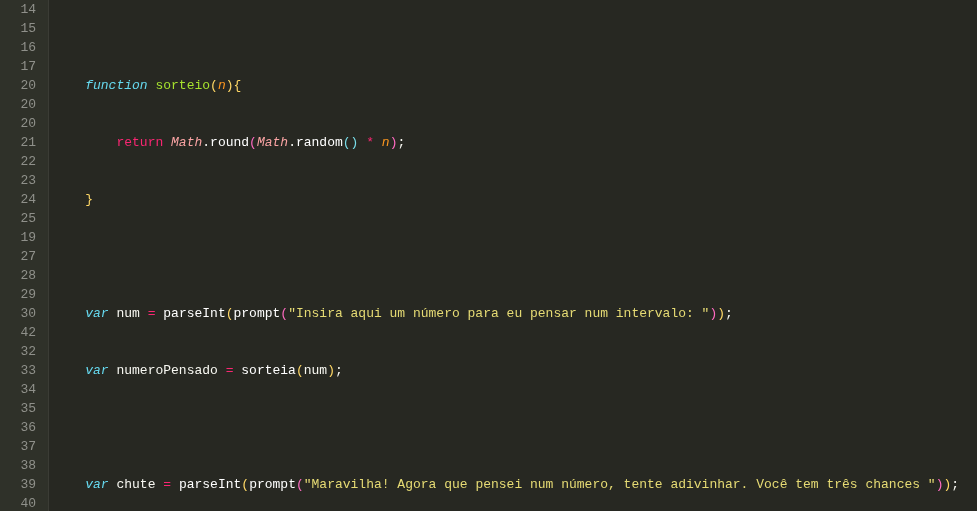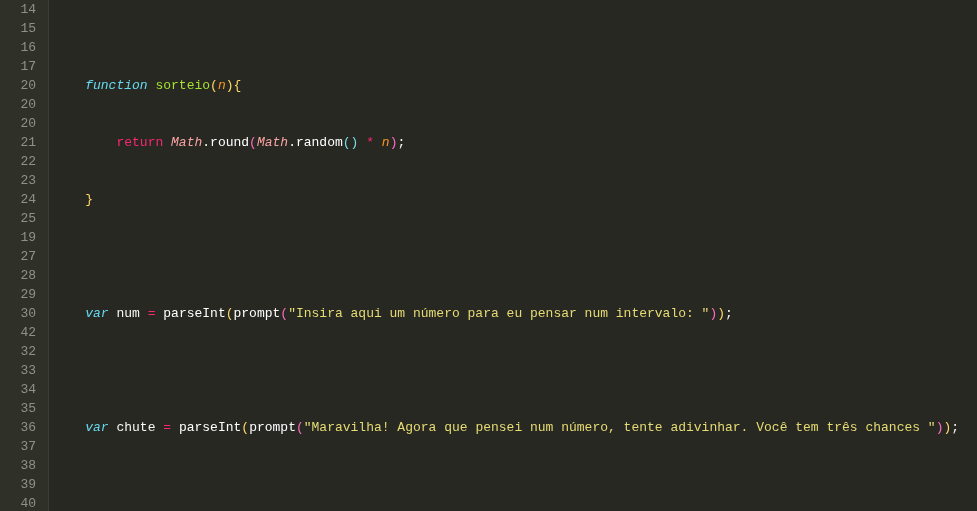--- a/index.html
+++ b/index.html
@@ -97,20 +97,21 @@
   </div>
 
   <div class="code">
     <div class="fold-ruler"></div>
 
     <div class="code-line">    <span class="kw-storage">function</span> <span class="fn-def">sorteio</span><span class="brace-y">(</span><span class="param">n</span><span class="brace-y">)</span><span class="brace-y">{</span></div>
     <div class="code-line">        <span class="kw-ctrl">return</span> <span class="obj">Math</span><span class="paren">.</span><span class="fn-call">round</span><span class="brace-p">(</span><span class="obj">Math</span><span class="paren">.</span><span class="fn-call">random</span><span class="brace-b">(</span><span class="brace-b">)</span> <span class="kw-ctrl">*</span> <span class="param">n</span><span class="brace-p">)</span><span class="semi">;</span></div>
     <div class="code-line">    <span class="brace-y">}</span></div>
     <div class="code-line"></div>
     <div class="code-line">    <span class="kw-storage">var</span> <span class="ident">num</span> <span class="kw-ctrl">=</span> <span class="fn-call">parseInt</span><span class="brace-y">(</span><span class="fn-call">prompt</span><span class="brace-p">(</span><span class="str">"Insira aqui um número para eu pensar num intervalo: "</span><span class="brace-p">)</span><span class="brace-y">)</span><span class="semi">;</span></div>
+    <div class="code-line">    <span class="kw-storage">var</span> <span class="ident">numeroPensado</span> <span class="kw-ctrl">=</span> <span class="fn-call">sorteia</span><span class="brace-y">(</span><span class="ident">num</span><span class="brace-y">)</span><span class="semi">;</span></div>
     <div class="code-line"></div>
     <div class="code-line">    <span class="kw-storage">var</span> <span class="ident">chute</span> <span class="kw-ctrl">=</span> <span class="fn-call">parseInt</span><span class="brace-y">(</span><span class="fn-call">prompt</span><span class="brace-p">(</span><span class="str">"Maravilha! Agora que pensei num número, tente adivinhar. Você tem três chances "</span><span class="brace-p">)</span><span class="brace-y">)</span><span class="semi">;</span></div>
     
     
     
     
     
     
     
     

